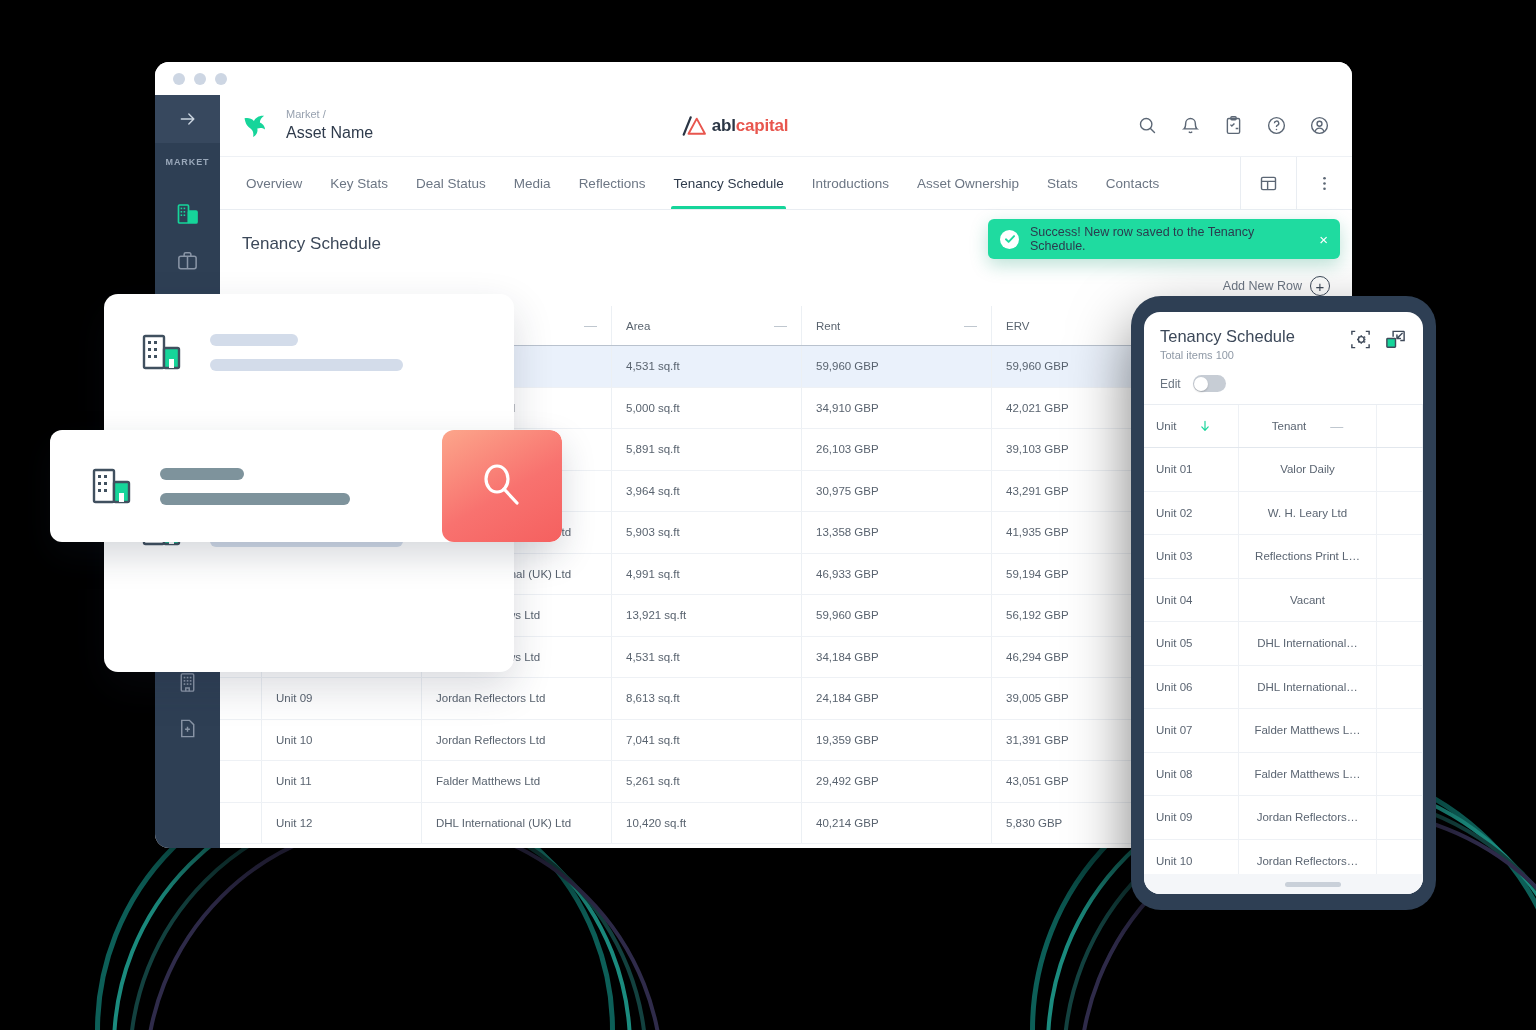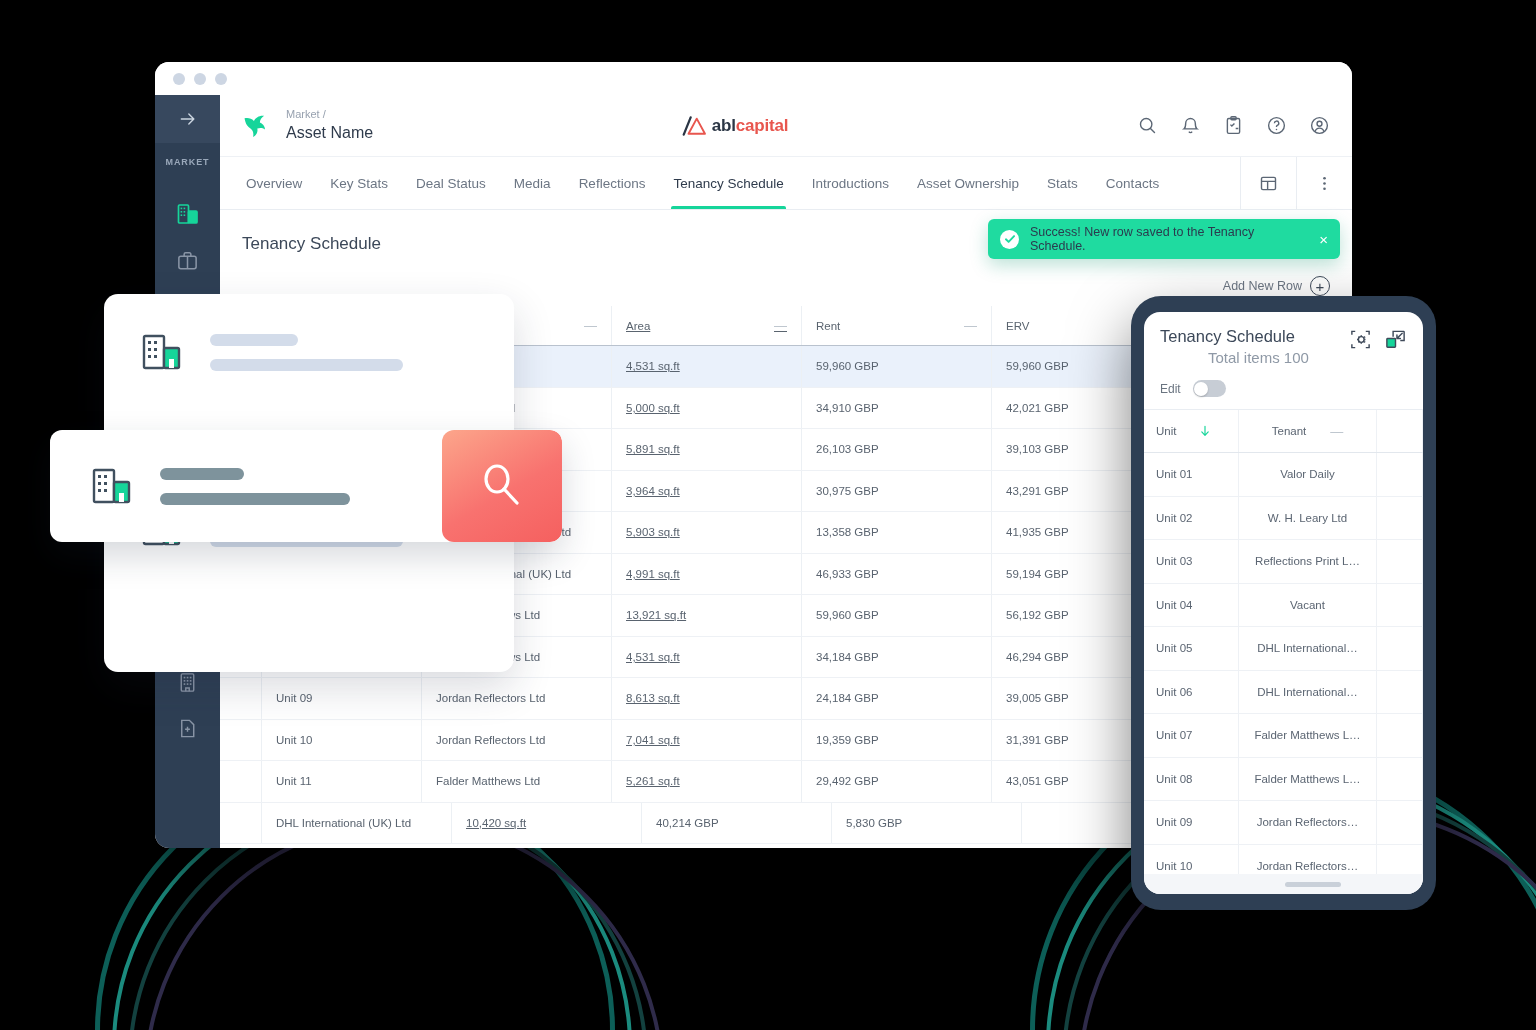--- a/index.html
+++ b/index.html
@@ -135,21 +135,21 @@
   }
   .hcell {
     font-size: 11.5px; color: #5a646f; padding: 0 14px;
     border-right: 1px solid #ecf0f4; height: 100%;
     display: flex; align-items: center; justify-content: space-between; gap: 6px;
   }
   .hdash { color: #b8c0ca; font-size: 13px; }
   .c-check { flex: 0 0 42px; }
   .c-unit  { flex: 0 0 160px; }
   .c-tenant{ flex: 0 0 190px; }
-  .c-area  { flex: 0 0 190px; text-decoration: underline; }
+  .c-area  { flex: 0 0 190px; }
   .c-rent  { flex: 0 0 190px; }
   .c-erv   { flex: 0 0 190px; }
   .c-tail  { flex: 1 1 auto; }
   .grid-row.sel { background: #eaf1fb; }
   .grid-body-row { border-bottom: 1px solid #eef1f5; }
 
   .scroll-thumb {
     position: absolute; right: 4px; width: 3px; border-radius: 2px; background: #c3ccd8;
   }
 
@@ -196,21 +196,21 @@
     background: #2e3f54; border-radius: 30px; padding: 16px 13px;
     box-shadow: 0 26px 60px rgba(0,0,0,0.5);
     z-index: 30;
   }
   .tablet-screen {
     width: 100%; height: 100%; background: #ffffff; border-radius: 16px;
     overflow: hidden; position: relative; display: flex; flex-direction: column;
   }
   .t-head { padding: 14px 16px 4px 16px; display: flex; align-items: flex-start; }
   .t-title { font-size: 16.5px; color: #3c4859; line-height: 20px; }
-  .t-sub { font-size: 15px; color: #8f99a6; margin-top: 3px; margin-left: 48px; }
+  .t-sub { font-size: 11px; color: #8f99a6; margin-top: 3px; }
   .t-head-icons { margin-left: auto; display: flex; gap: 12px; padding-top: 2px; }
   .t-edit { display: flex; align-items: center; gap: 12px; padding: 10px 16px 12px 16px; }
   .t-edit-label { font-size: 12px; color: #6a7embed; color: #6a7480; }
   .switch {
     width: 33px; height: 17px; border-radius: 10px; background: #c7cdd5; position: relative;
   }
   .switch::after {
     content: ""; position: absolute; left: 1.5px; top: 1.5px;
     width: 14px; height: 14px; border-radius: 50%; background: #ffffff;
     box-shadow: 0 1px 2px rgba(0,0,0,0.2);
@@ -547,20 +547,21 @@
                     <div class="cell c-check"></div>
                     <div class="cell c-unit">Unit 11</div>
                     <div class="cell c-tenant">Falder Matthews Ltd</div>
                     <div class="cell c-area">5,261 sq.ft</div>
                     <div class="cell c-rent">29,492 GBP</div>
                     <div class="cell c-erv">43,051 GBP</div>
                     <div class="cell c-tail"></div>
                   </div>
                   <div class="grid-row grid-body-row">
                     <div class="cell c-check"></div>
+                    <div class="cell c-unit">Unit 12</div>
                     <div class="cell c-tenant">DHL International (UK) Ltd</div>
                     <div class="cell c-area">10,420 sq.ft</div>
                     <div class="cell c-rent">40,214 GBP</div>
                     <div class="cell c-erv">5,830 GBP</div>
                     <div class="cell c-tail"></div>
                   </div>
                 </div>
 
               <div class="scroll-thumb" style="top:46px; height:30px;"></div>
               <div class="scroll-thumb" style="top:86px; height:34px;"></div>

